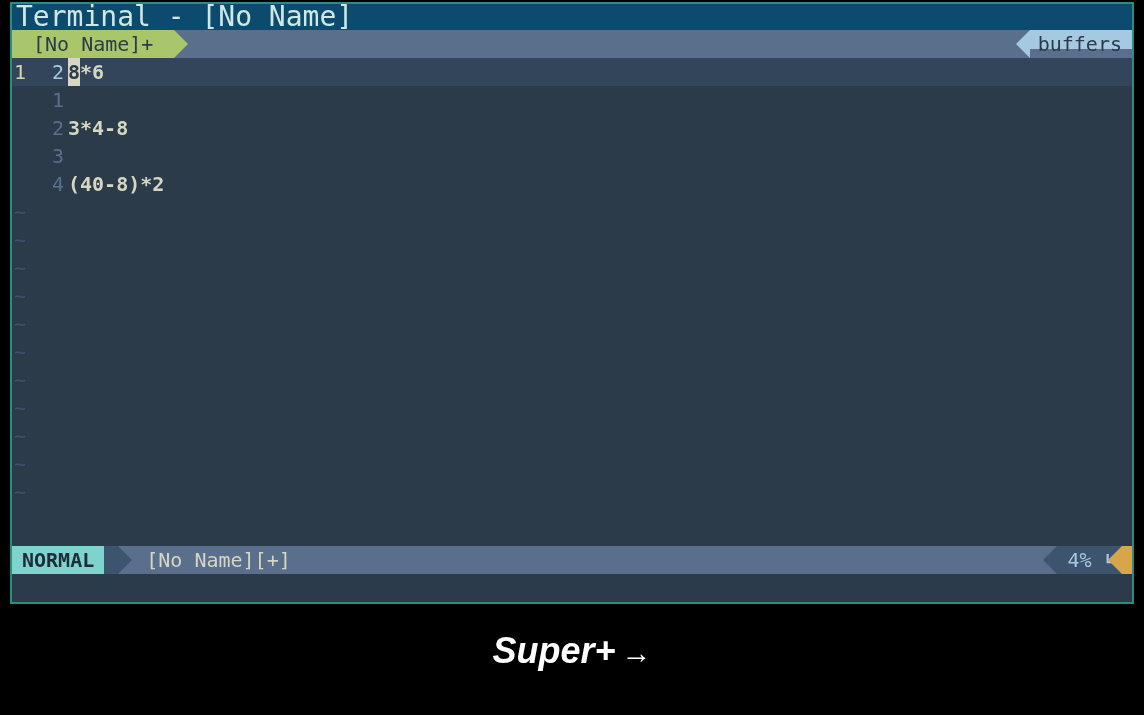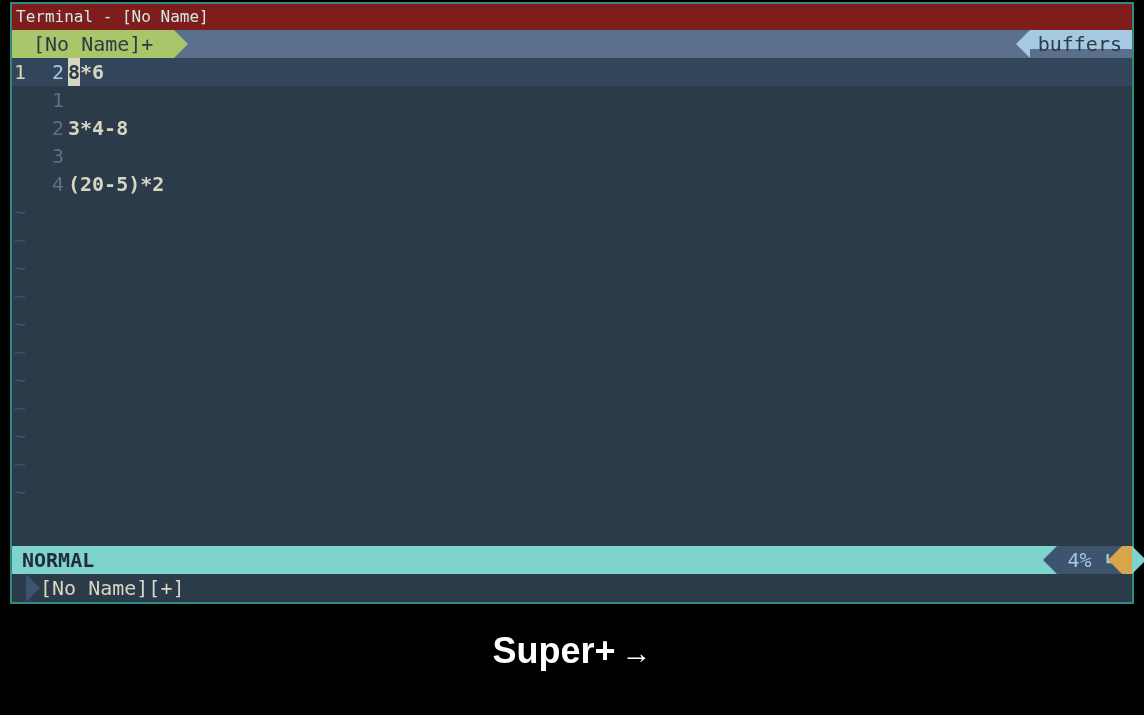--- a/index.html
+++ b/index.html
@@ -15,25 +15,25 @@
     position: absolute;
     left: 10px;
     top: 2px;
     width: 1124px;
     height: 602px;
     background: #2b3b4a;
     border: 2px solid #2e8b81;
   }
   .titlebar {
     height: 26px;
-    background: #7f1d1d;
+    background: #0c4a6e;
     color: #cfe8e4;
     padding: 0 4px;
     line-height: 26px;
-    font-size: 16px;
+    font-size: 28px;
   }
   .tabline {
     height: 28px;
     background: #5a6f8c;
     display: flex;
     align-items: stretch;
     position: relative;
   }
   .tab-active {
     background: #a9c66a;
@@ -116,21 +116,20 @@
     padding-left: 2px;
   }
   .statusline {
     height: 28px;
     background: #5a6f8c;
     display: flex;
     align-items: stretch;
     position: relative;
     color: #cfe8e4;
     line-height: 28px;
-    flex-direction: column;
   }
   .mode-seg {
     background: #7fd3cf;
     color: #1f2d38;
     padding: 0 10px;
     font-weight: bold;
     position: relative;
   }
   .mode-seg::after {
     content: "";
@@ -200,20 +199,21 @@
   }
   .keycast {
     position: absolute;
     top: 630px;
     width: 1144px;
     text-align: center;
     color: #fff;
     font-family: Arial, Helvetica, sans-serif;
     font-weight: bold;
     font-size: 36px;
+    font-style: italic;
   }
   .keycast .arrow { font-size: 30px; font-weight: normal; margin-left: 6px; }
   .icon-small { font-size: 14px; vertical-align: middle; }
 </style>
 </head>
 <body>
 
 <div class="terminal-window">
 
   <div class="titlebar">
@@ -246,21 +246,21 @@
       <div class="content">3*4-8</div>
     </div>
     <div class="line">
       <div class="gutter-abs"></div>
       <div class="gutter-rel">3</div>
       <div class="content"></div>
     </div>
     <div class="line">
       <div class="gutter-abs"></div>
       <div class="gutter-rel">4</div>
-      <div class="content">(20-5)*2</div>
+      <div class="content">(40-8)*2</div>
     </div>
     <div class="tilde-line">~</div>
     <div class="tilde-line">~</div>
     <div class="tilde-line">~</div>
     <div class="tilde-line">~</div>
     <div class="tilde-line">~</div>
     <div class="tilde-line">~</div>
     <div class="tilde-line">~</div>
     <div class="tilde-line">~</div>
     <div class="tilde-line">~</div>

